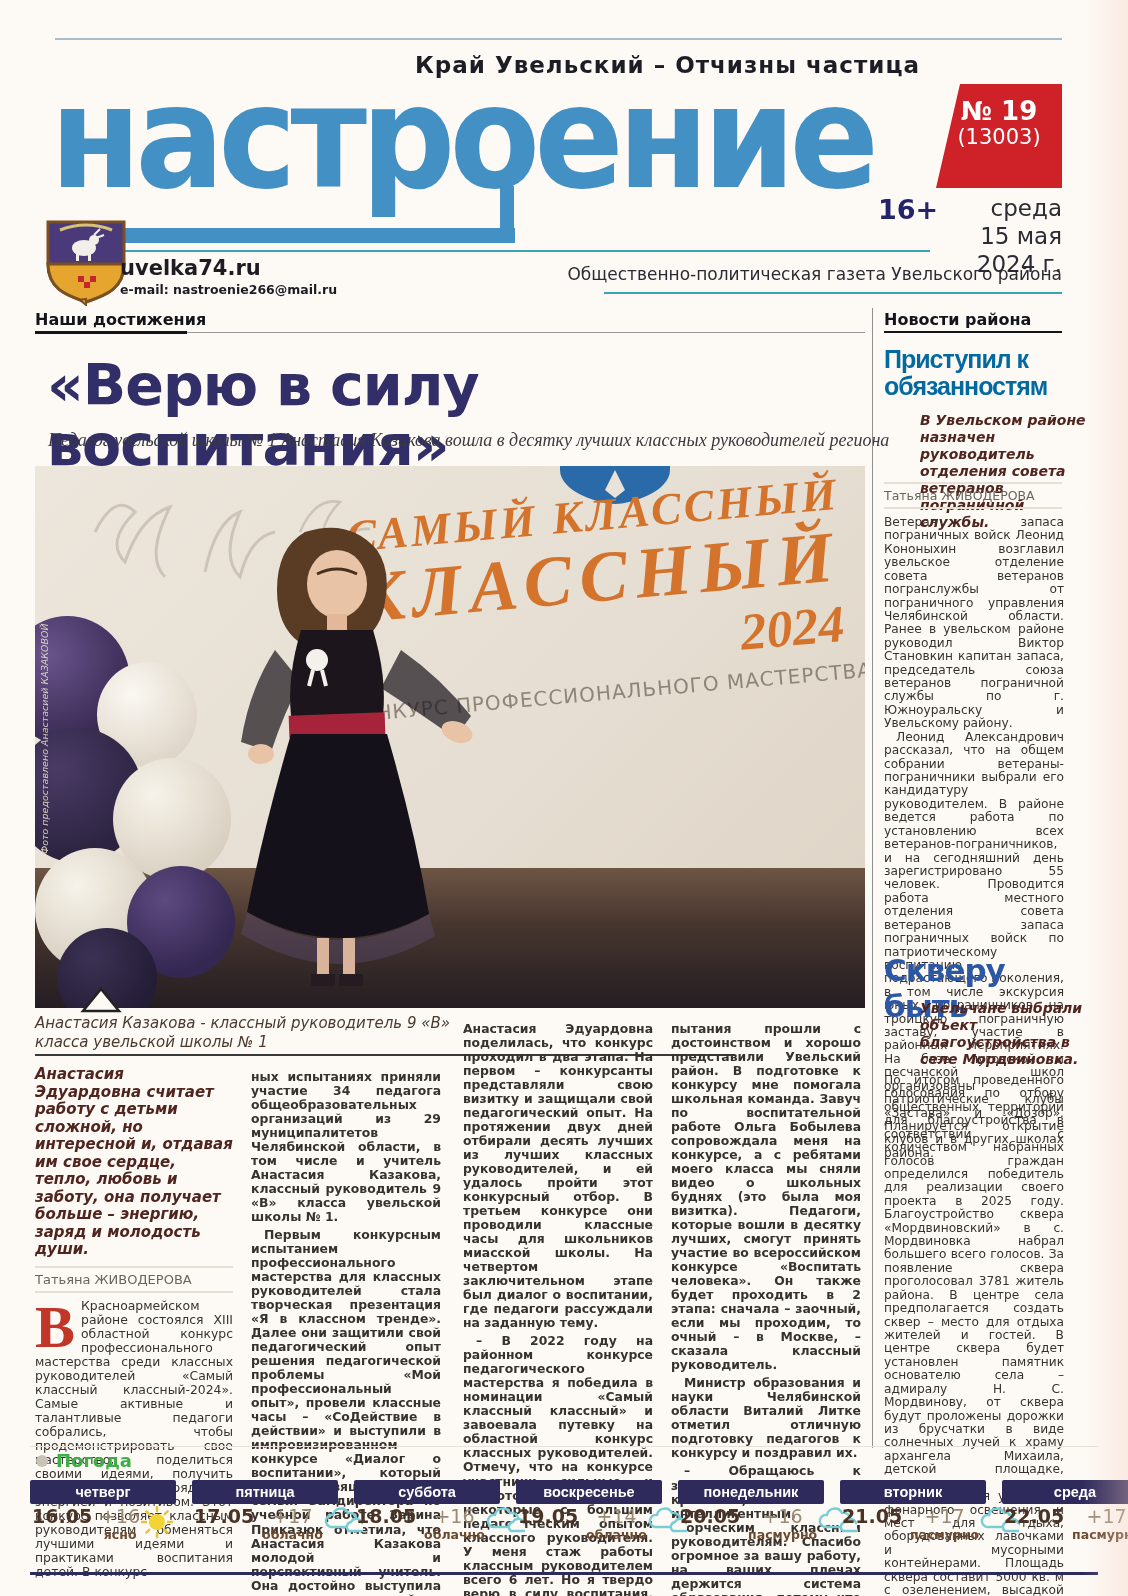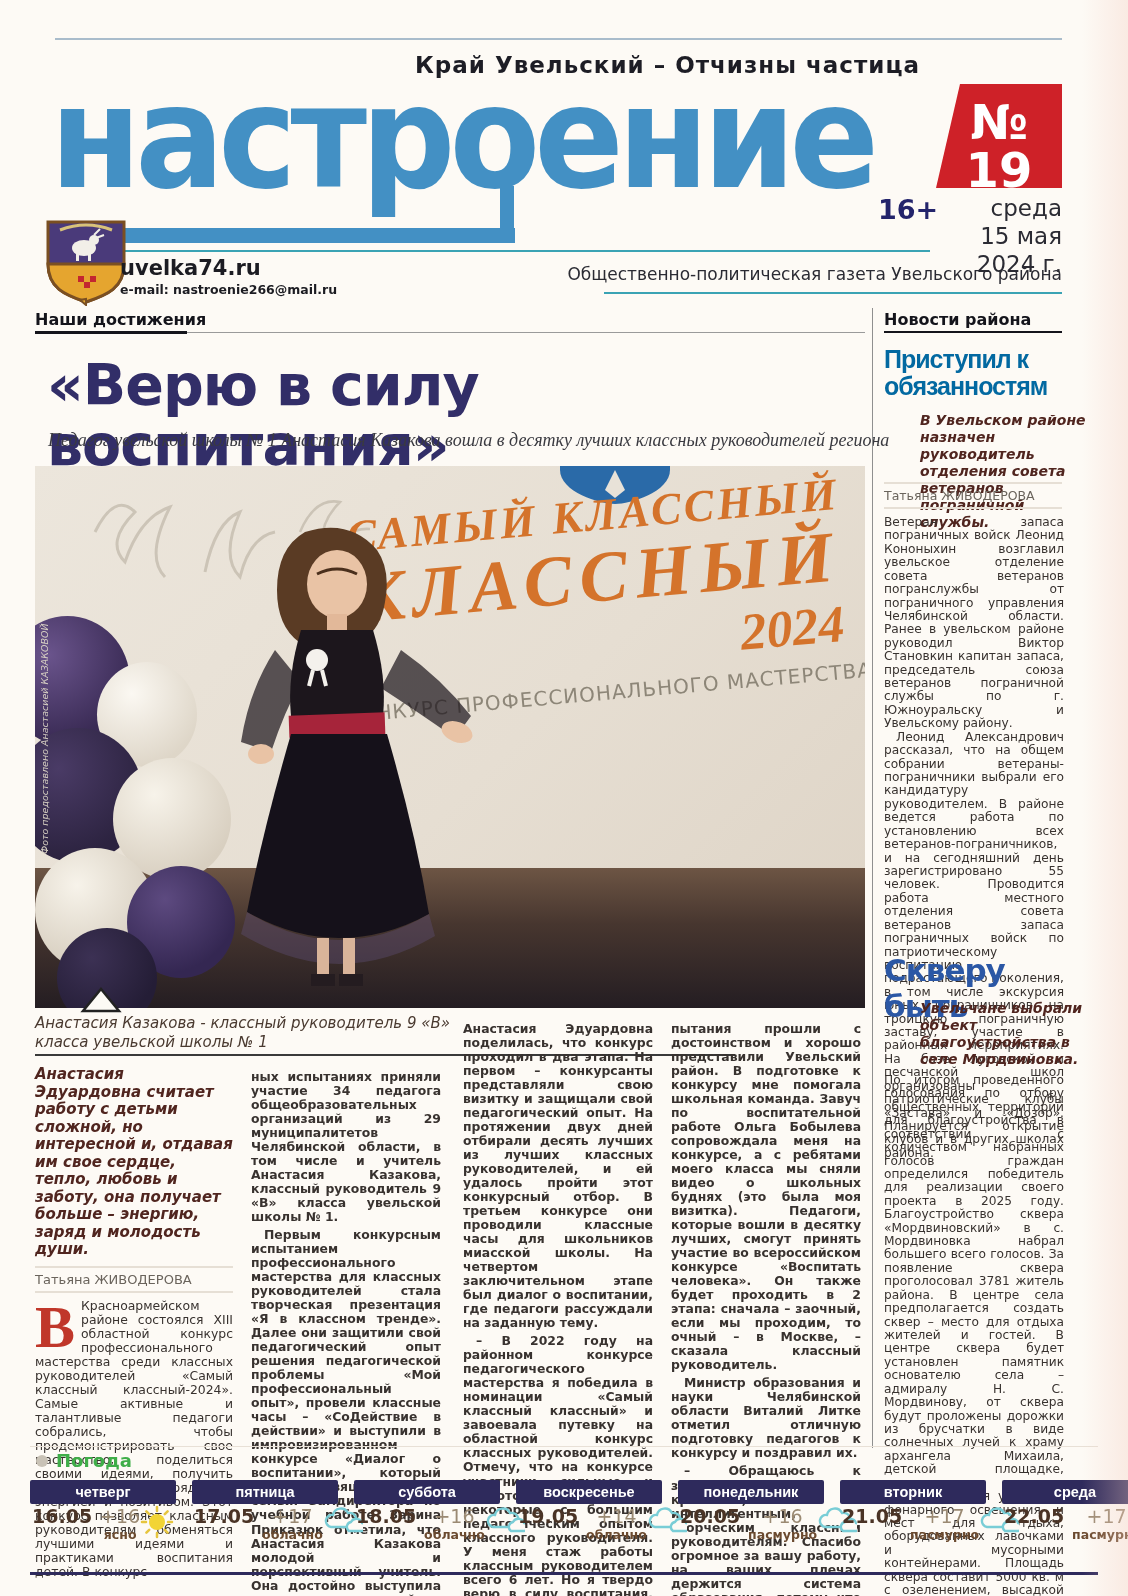--- a/index.html
+++ b/index.html
@@ -13,21 +13,21 @@
   .top-rule{left:55px;top:38px;width:1007px;height:2px;background:#a9bccb;}
   .tagline{left:0;top:52px;width:920px;text-align:right;font-size:23px;font-weight:bold;color:#1d1d25;letter-spacing:1px;}
   .masthead{left:50px;top:66px;font-size:132px;line-height:1;font-weight:bold;color:#4390c4;
             letter-spacing:-6px;transform:scaleY(1.08);transform-origin:left top;}
   .masthead-bar{left:50px;top:228px;width:465px;height:15px;background:#4390c4;}
   .masthead-stem{left:500px;top:186px;width:14px;height:57px;background:#4390c4;}
   .masthead-line{left:50px;top:250px;width:880px;height:2px;background:#3aa3b4;}
   .age-badge{left:878px;top:194px;font-size:27px;font-weight:bold;color:#23246b;}
   .issue-box{left:936px;top:84px;width:126px;height:104px;background:#ce2128;color:#fff;text-align:center;
              clip-path:polygon(24px 0,100% 0,100% 100%,0 100%);}
-  .issue-no{margin-top:14px;font-size:48px;font-weight:bold;line-height:1;}
+  .issue-no{margin-top:14px;font-size:26px;font-weight:bold;line-height:1;}
   .issue-code{font-size:21px;line-height:1.3;}
   .date-block{left:930px;top:194px;width:132px;text-align:right;font-size:23px;color:#2b2b33;line-height:1.22;}
   .crest{left:38px;top:216px;}
   .site{left:120px;top:256px;font-size:21px;font-weight:bold;color:#1c1c22;}
   .email{left:120px;top:282px;font-size:12.5px;font-weight:bold;color:#1c1c22;}
   .paper-desc{left:560px;top:264px;width:502px;text-align:right;font-size:17px;color:#2b2b33;white-space:nowrap;}
   .desc-rule{left:604px;top:292px;width:458px;height:2px;background:#3aa3b4;}
 
   
   .section-label{font-size:16px;font-weight:bold;color:#14141b;}

